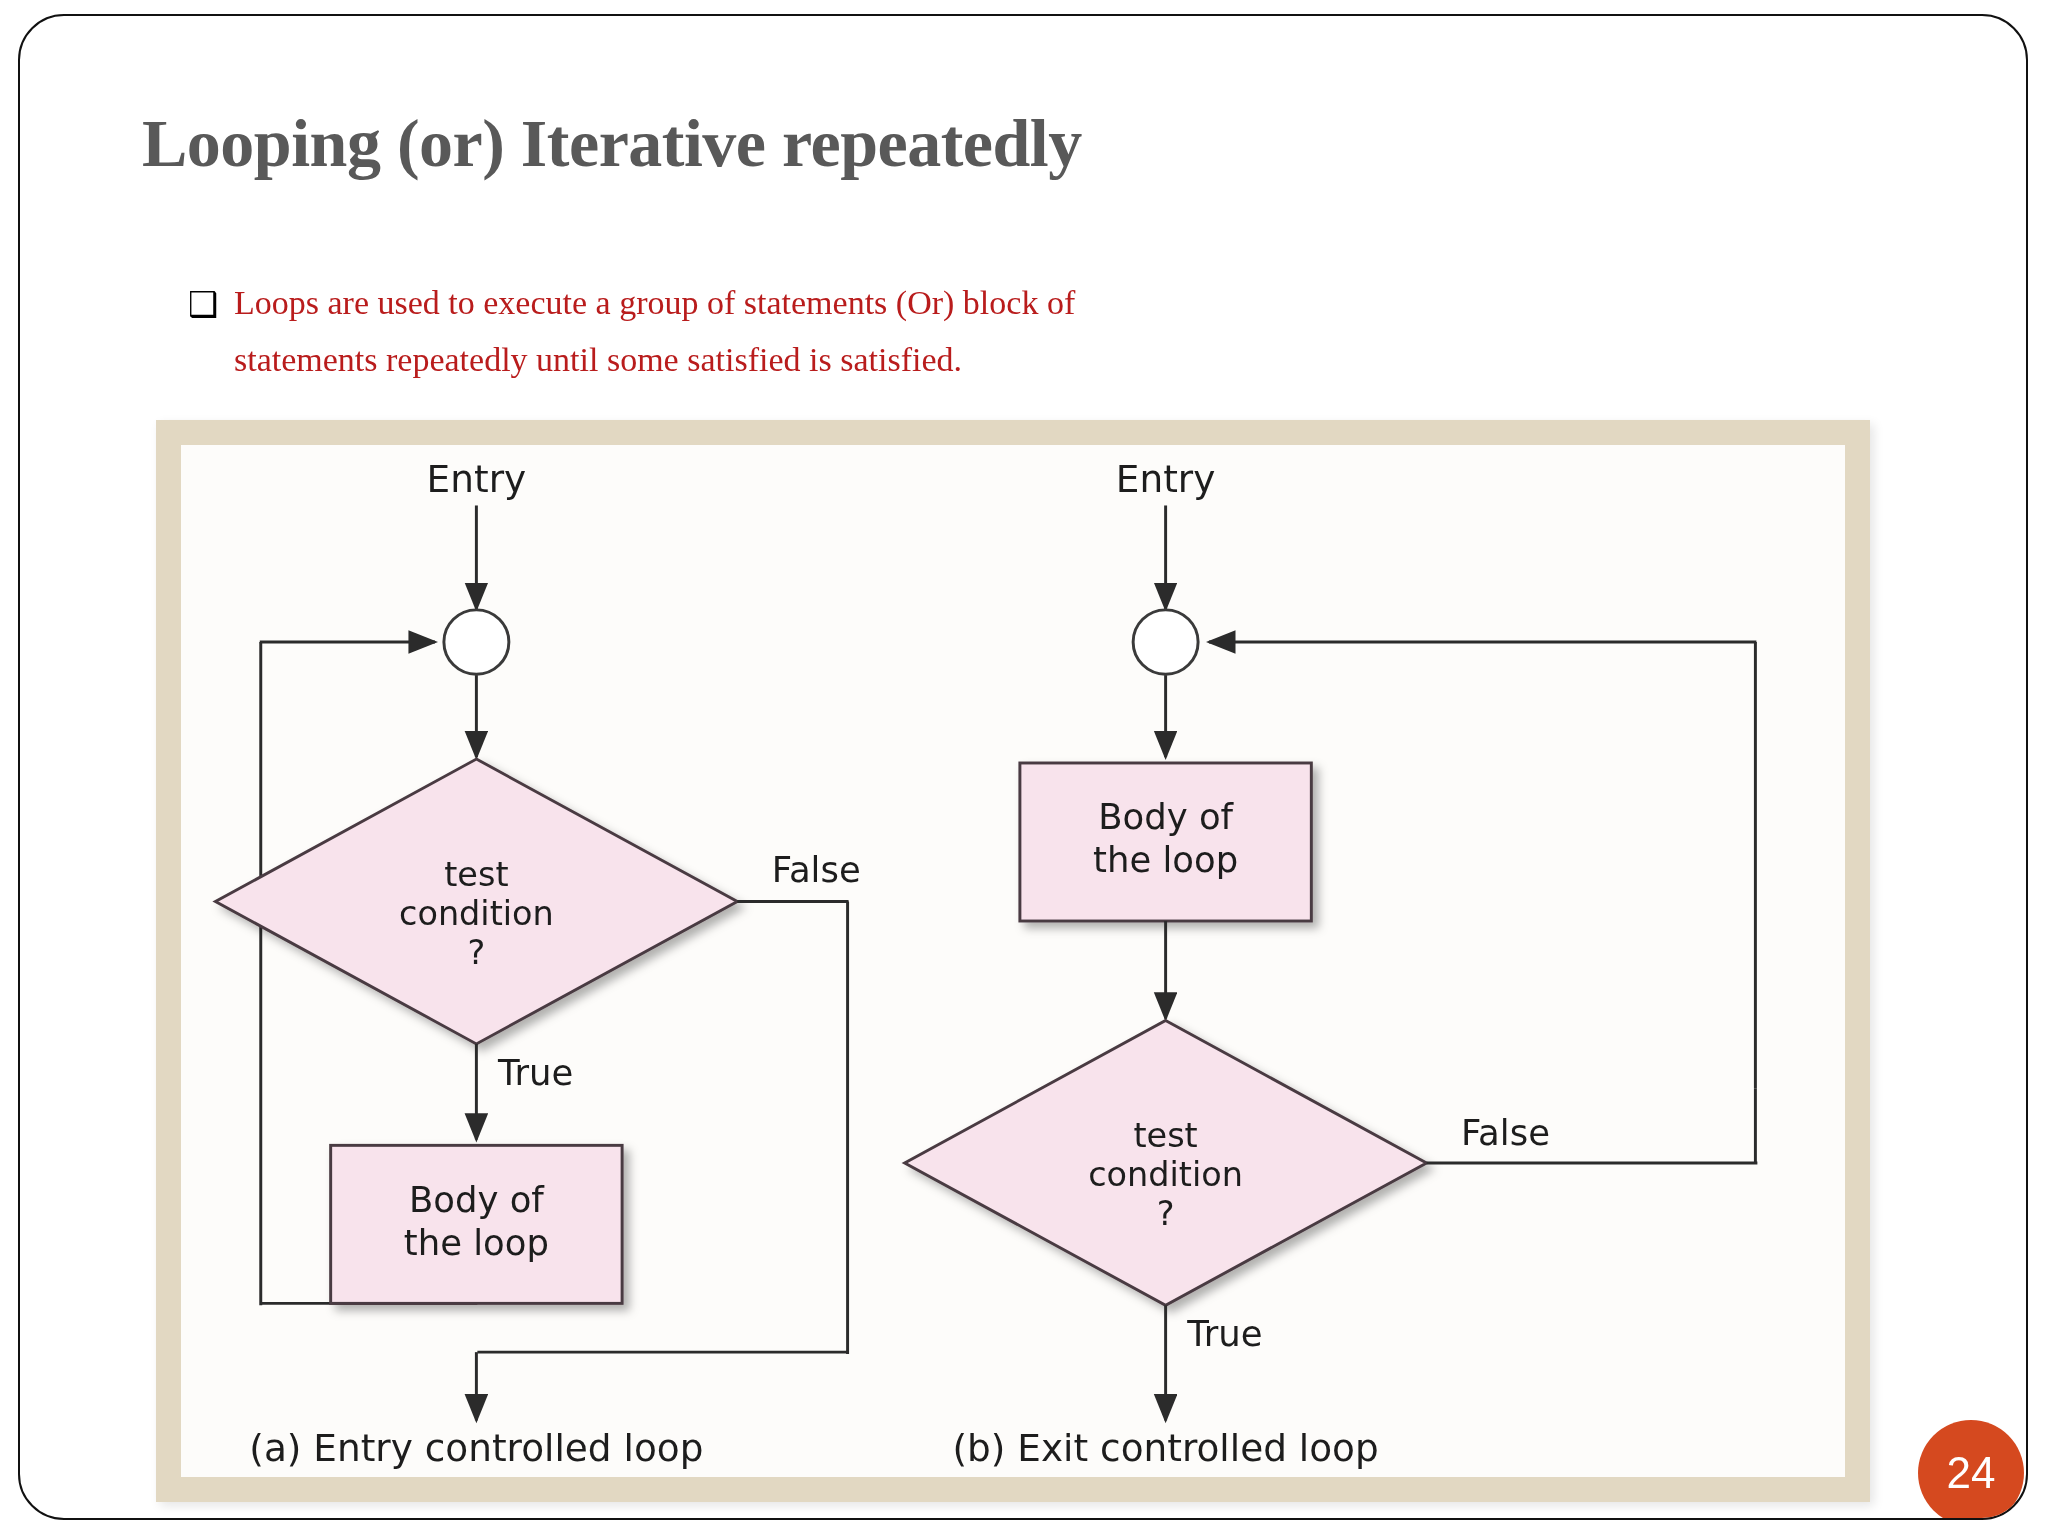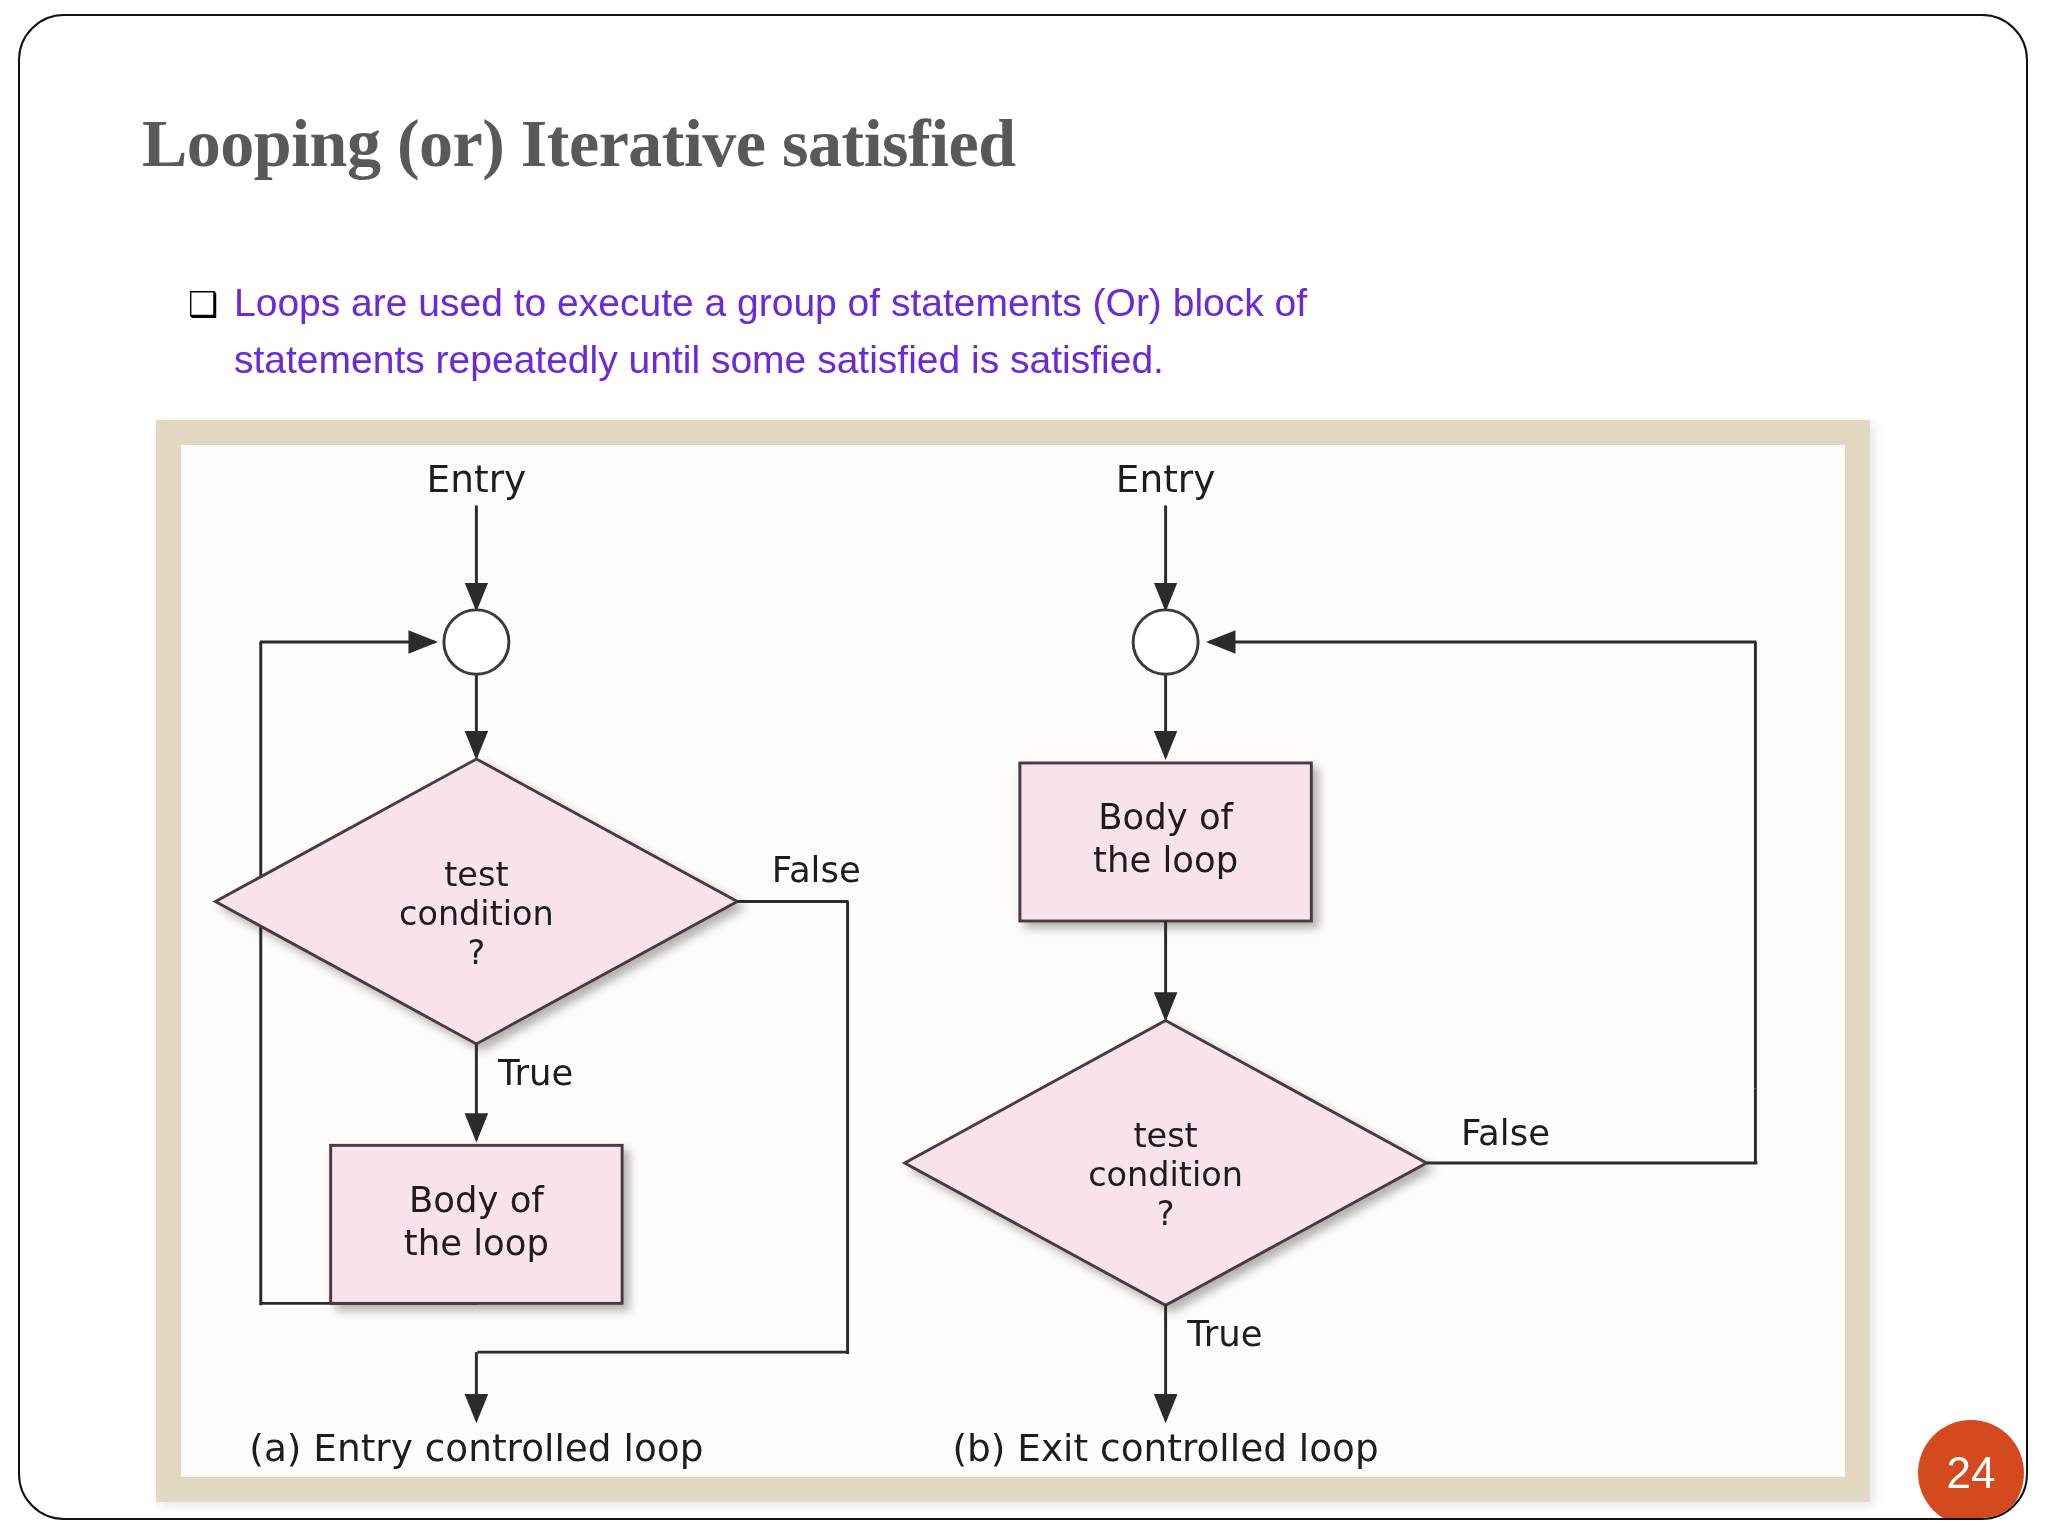--- a/index.html
+++ b/index.html
@@ -56,24 +56,24 @@
   .bullet-marker {
     width: 46px;
     flex: 0 0 46px;
     font-size: 34px;
     line-height: 56px;
     color: #000000;
     font-family: "DejaVu Sans", sans-serif;
     padding-top: 2px;
   }
   .bullet-text {
-    font-family: Liberation Sans, sans-serif;
-    font-size: 39px;
+    font-family: Liberation Serif, serif;
+    font-size: 34px;
     line-height: 57px;
-    color: #6d28d9;
+    color: #b91c1c;
   }
   .bullet-text .l2 { display: block; }
 
   
   .picture-frame {
     position: absolute;
     left: 136px;
     top: 404px;
     width: 1714px;
     height: 1082px;
@@ -107,21 +107,21 @@
     align-items: center;
     justify-content: center;
     z-index: 5;
   }
 </style>
 </head>
 <body>
 
 <div class="slide">
 
-  <div class="slide-title">Looping (or) Iterative satisfied</div>
+  <div class="slide-title">Looping (or) Iterative repeatedly</div>
 
   <div class="bullet-block">
     <div class="bullet-row">
       <span class="bullet-marker">❑</span>
       <span class="bullet-text">
         <span>Loops are used to execute a group of statements (Or) block of</span>
         <span class="l2">statements repeatedly until some satisfied is satisfied.</span>
       </span>
     </div>
   </div>

